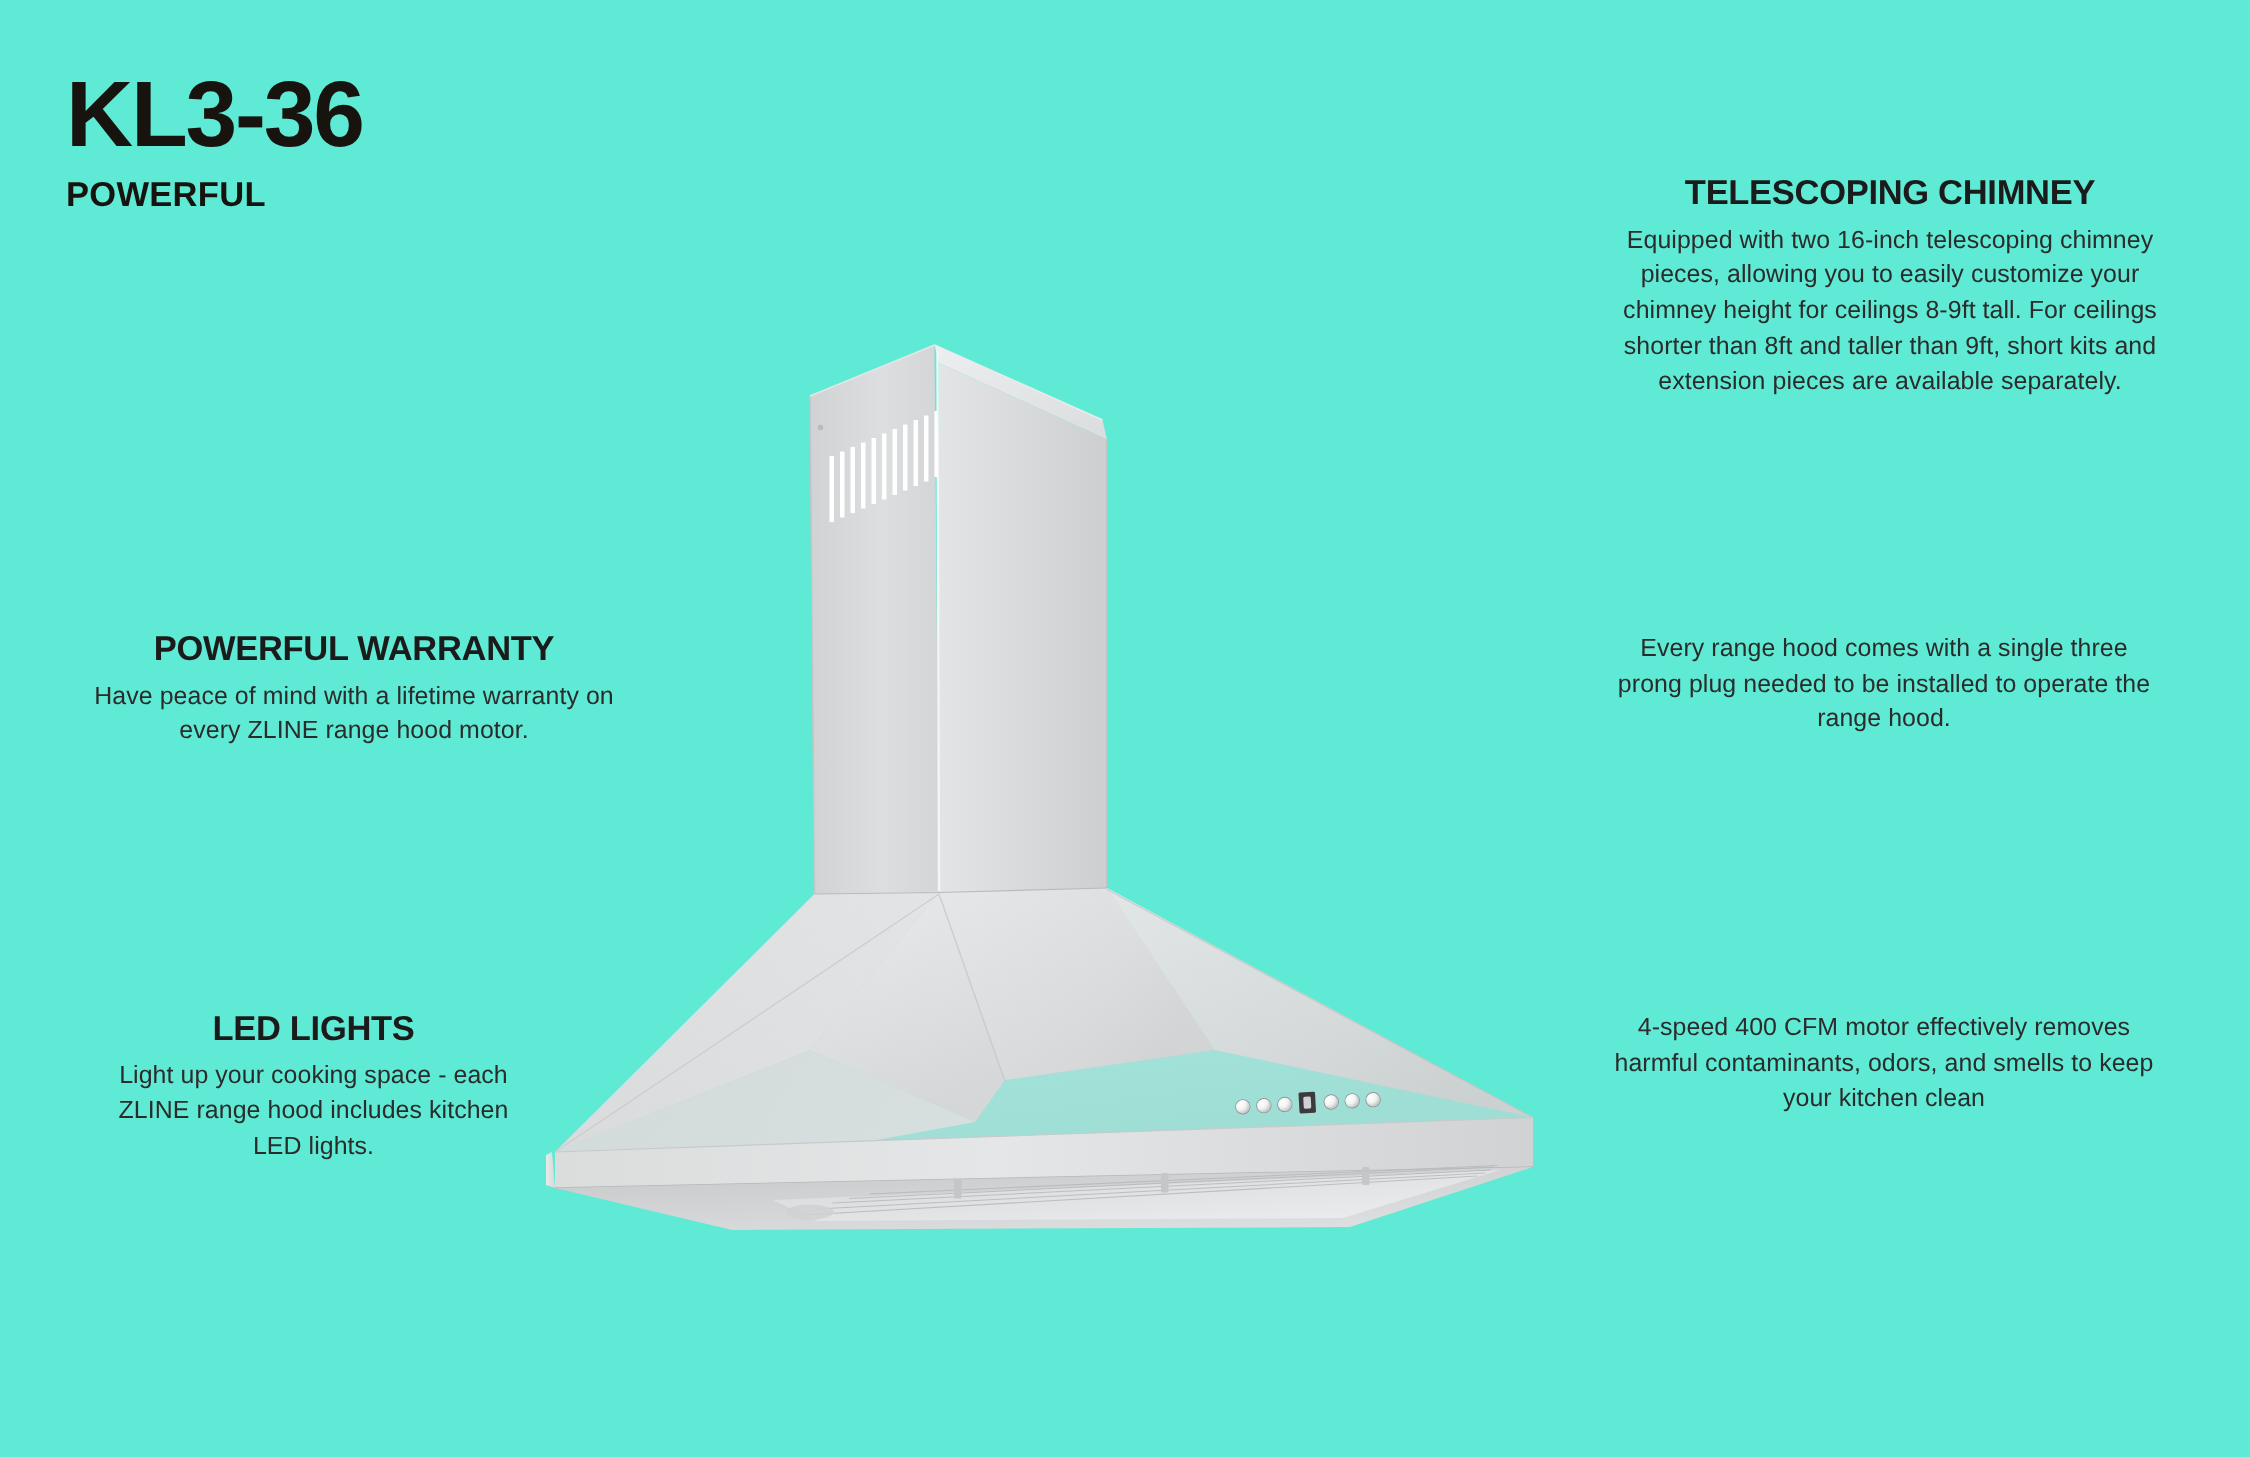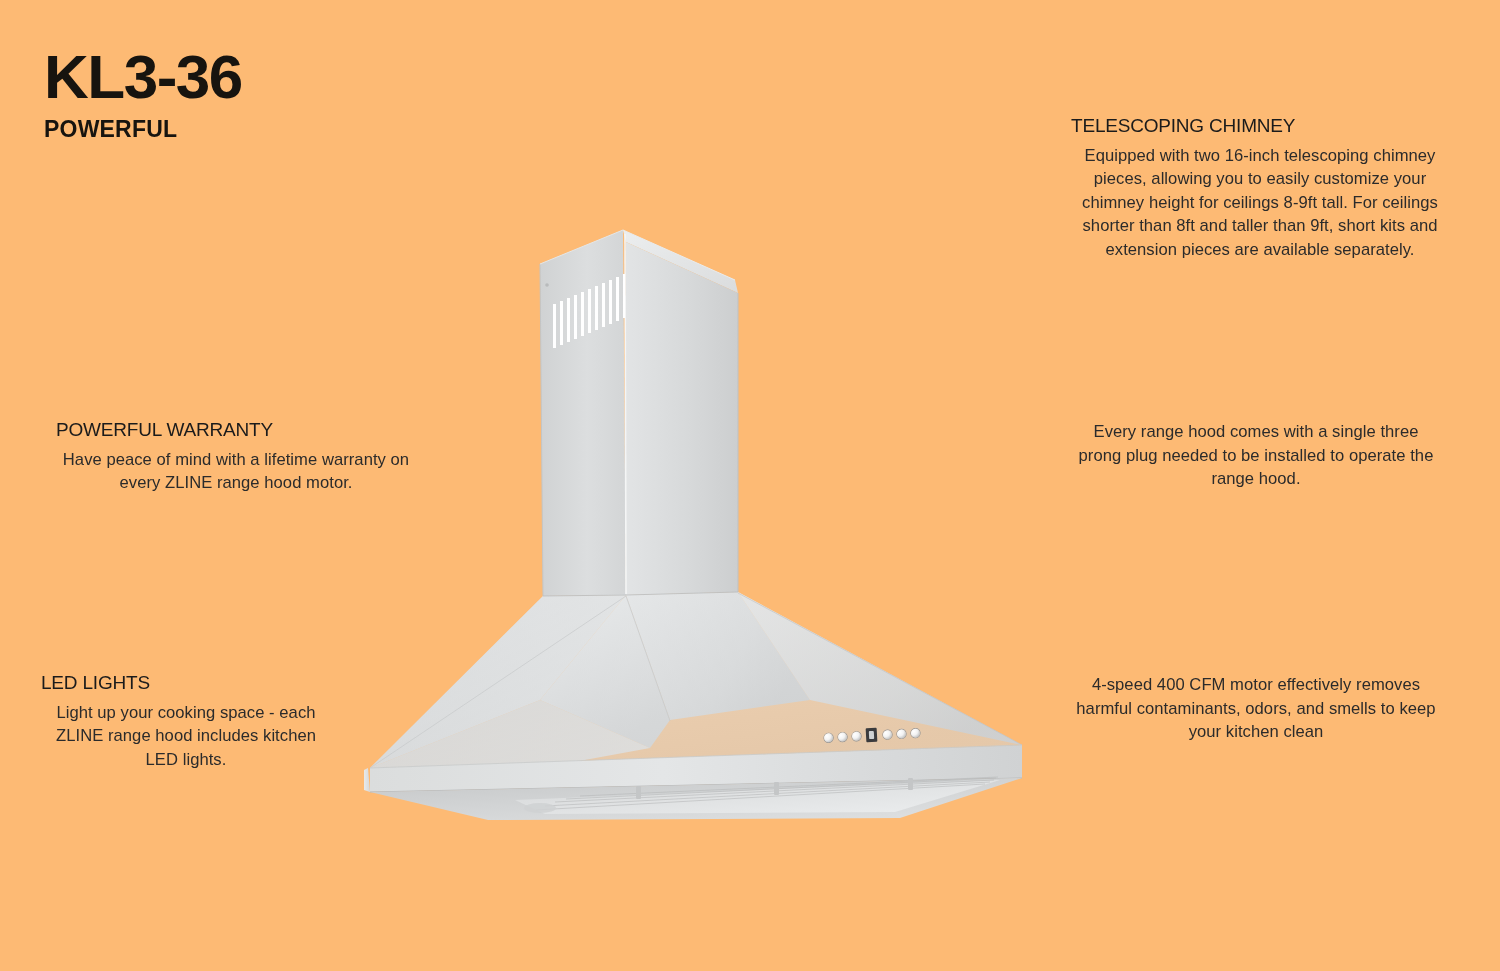--- a/index.html
+++ b/index.html
@@ -4,21 +4,21 @@
 <style>
   html, body {
     margin: 0;
     padding: 0;
     background: #ffffff;
   }
   .page {
     position: relative;
     width: 1500px;
     height: 971px;
-    background: #fdba74;
+    background: #5eead4;
     overflow: hidden;
     font-family: "Liberation Sans", sans-serif;
     color: #231f20;
   }
 
   
   .title-block {
     position: absolute;
     left: 44px;
     top: 46px;
@@ -40,42 +40,43 @@
     color: #17140f;
     margin: 10px 0 0 0;
   }
 
   
   .feature {
     position: absolute;
     width: 380px;
   }
   .feature-title {
-    font-size: 19px;
-    font-weight: 400;
+    font-size: 23px;
+    font-weight: 700;
     letter-spacing: -0.2px;
     color: #1b1b1b;
     margin: 0 0 7px 0;
     line-height: 1.08;
+    text-align: center;
   }
   .feature-body {
     font-size: 16.6px;
     font-weight: 400;
     line-height: 23.6px;
     color: #2b2b2b;
     margin: 0;
     letter-spacing: 0.05px;
     text-align: center;
   }
 
   .f-chimney      { left: 1071px; top: 116px;  width: 378px; }
   .f-install      { left: 1071px; top: 420px;  width: 370px; }
   .f-motor        { left: 1071px; top: 673px;  width: 370px; }
   .f-warranty     { left: 56px;   top: 420px;  width: 360px; }
-  .f-led          { left: 41px;   top: 673px;  width: 290px; }
+  .f-led          { left: 64px;   top: 673px;  width: 290px; }
 
   
   .hood {
     position: absolute;
     left: 340px;
     top: 200px;
     width: 720px;
     height: 620px;
   }
   .hood svg { display: block; width: 720px; height: 620px; }

